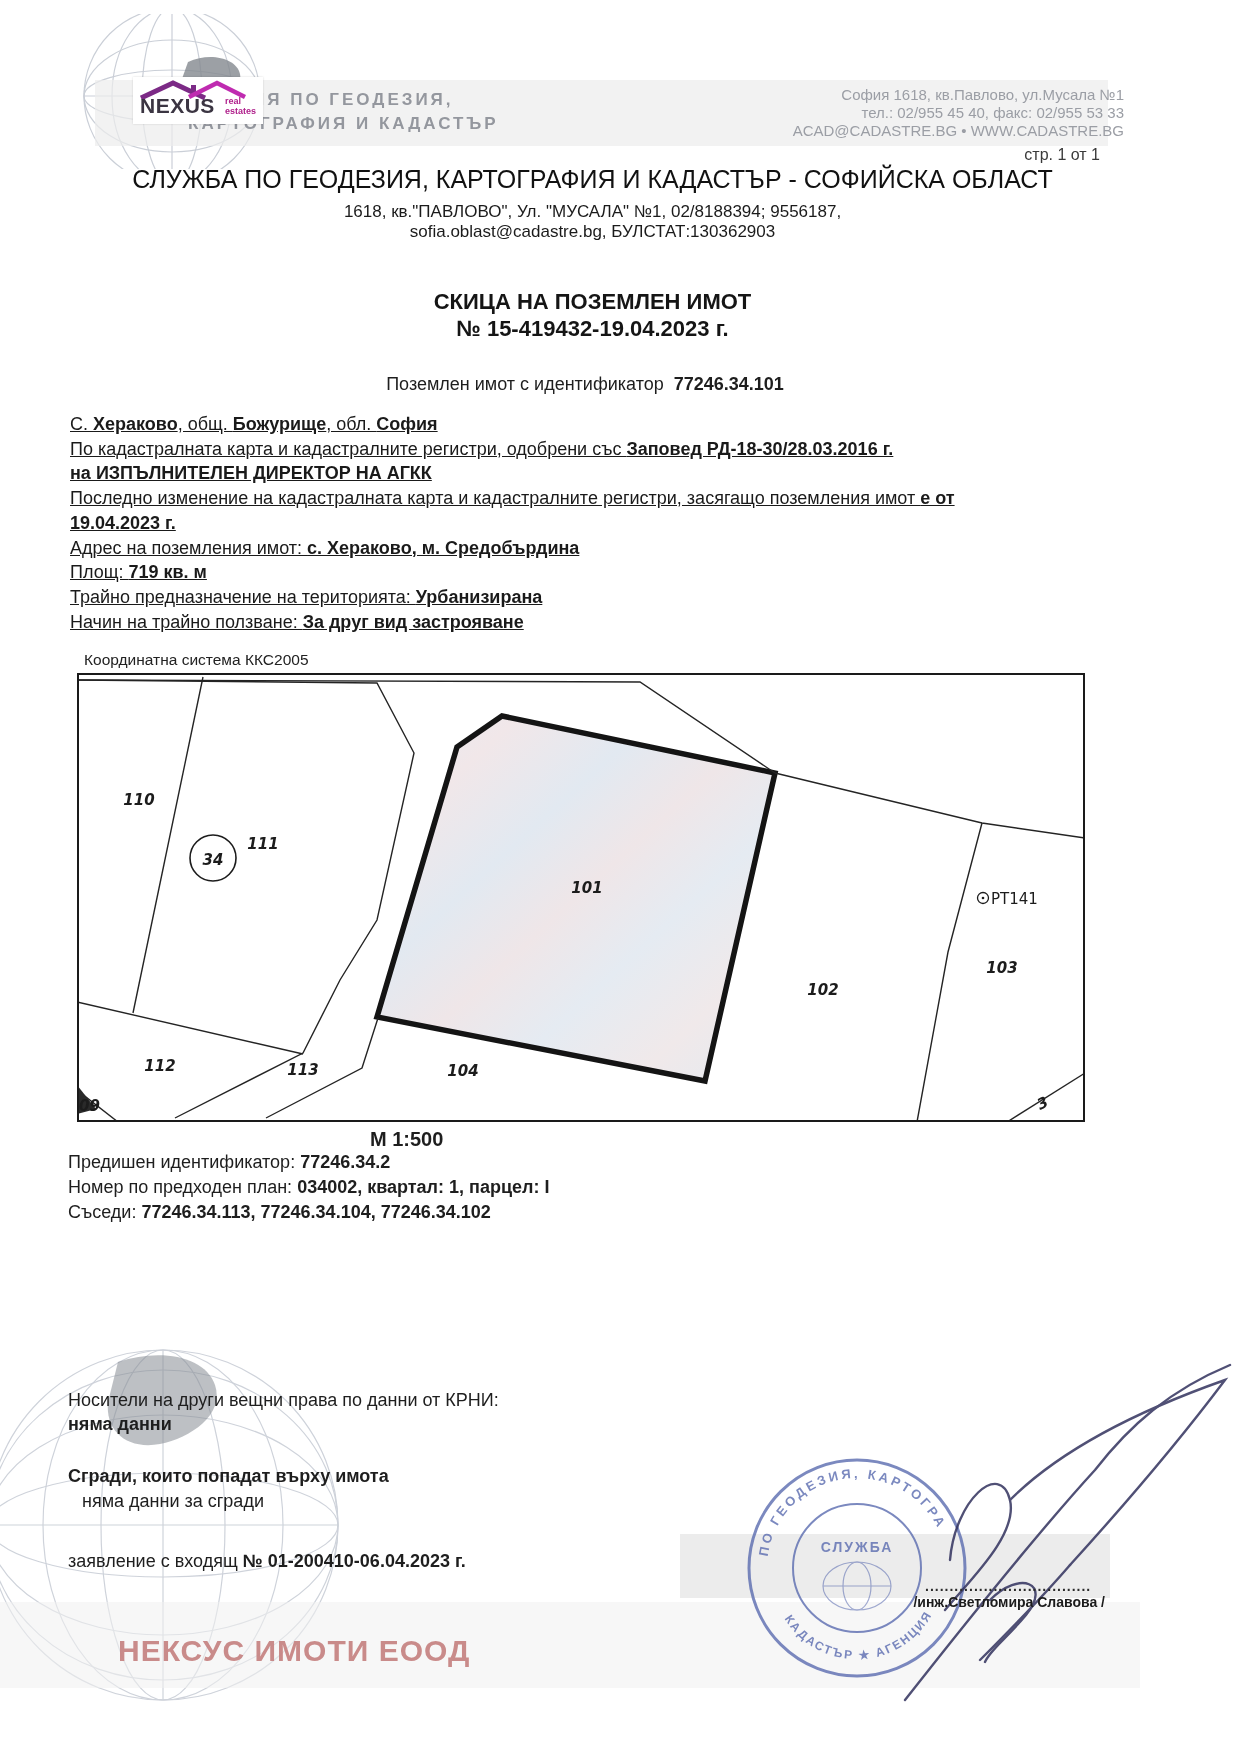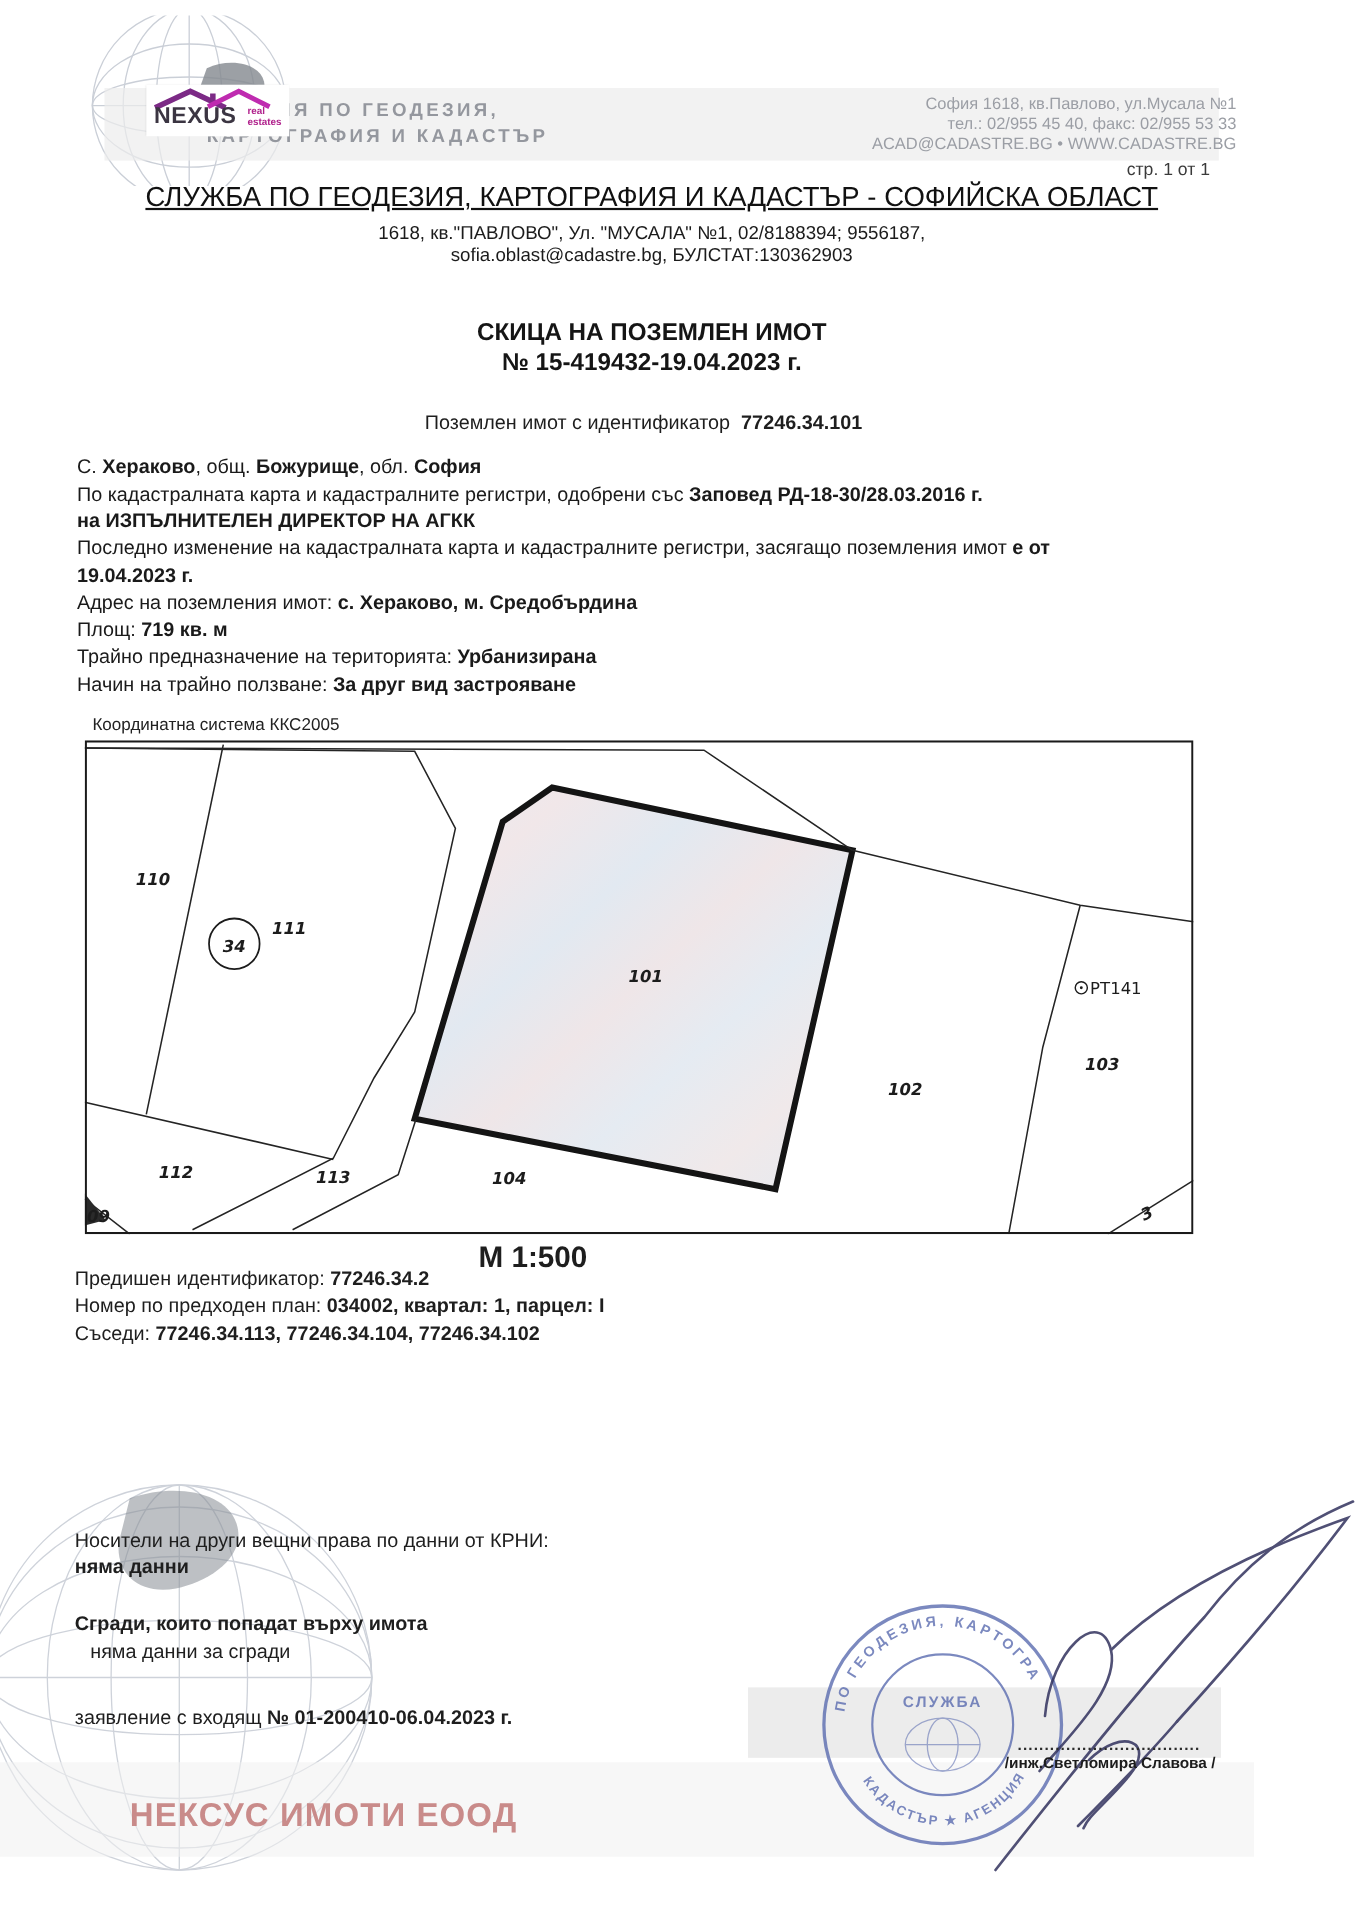--- a/index.html
+++ b/index.html
@@ -8,27 +8,27 @@
   .abs{position:absolute;}
   b{font-weight:700;}
   
   .band{background:#ececec;opacity:.7;}
   .agency-gray{color:#94979e;font-weight:700;letter-spacing:3px;font-size:17px;line-height:24px;}
   .nexus-box{background:#ffffff;width:130px;height:47px;box-shadow:0 0 2px rgba(0,0,0,.15);}
   .nexus-word{position:absolute;left:7px;top:17px;font-size:21px;font-weight:800;color:#3b3542;letter-spacing:.5px;}
   .nexus-sub{position:absolute;left:92px;top:20px;font-size:9px;line-height:9px;color:#b0218c;font-weight:700;}
   .hq{color:#9b9ea5;font-size:15px;line-height:18px;text-align:right;width:360px;}
   .pagelbl{font-size:16px;color:#3a3a3a;text-align:right;width:150px;}
-  .office-title{width:1185px;text-align:center;font-size:25px;color:#111;text-decoration:underline;}
+  .office-title{width:1185px;text-align:center;font-size:25px;color:#111;}
   .office-sub{width:1185px;text-align:center;font-size:17px;color:#1b1b1b;}
   .sketch-title{width:1185px;text-align:center;font-size:22px;font-weight:700;color:#151515;}
   .ident{width:1170px;text-align:center;font-size:18px;}
-  .details{font-size:18px;line-height:24.7px;color:#1a1a1a;}
+  .details{font-size:18px;line-height:24.7px;color:#1a1a1a;text-decoration:underline;}
   .coordlbl{font-size:15.5px;color:#222;}
-  .scalelbl{width:164px;text-align:right;font-size:27px;font-weight:700;}
+  .scalelbl{width:164px;text-align:left;font-size:20px;font-weight:700;}
   .info{font-size:18px;line-height:25px;}
   .notes{font-size:18px;}
   .issue{font-size:18px;line-height:24px;}
   .dots{font-size:14px;font-weight:700;letter-spacing:1px;color:#2b2b2b;width:165px;overflow:hidden;white-space:nowrap;height:14px;}
   .signer{width:300px;text-align:right;font-size:14px;font-weight:700;color:#1c1c1c;}
   .nexus-wm{font-size:30px;font-weight:700;letter-spacing:1px;color:#c5807f;opacity:.9;}
   .mapsvg text{font-family:"DejaVu Sans",sans-serif;font-style:italic;font-weight:700;font-size:15px;fill:#1c1c1c;}
   .mapsvg text.upright{font-style:normal;font-weight:400;}
 </style>
 </head>

